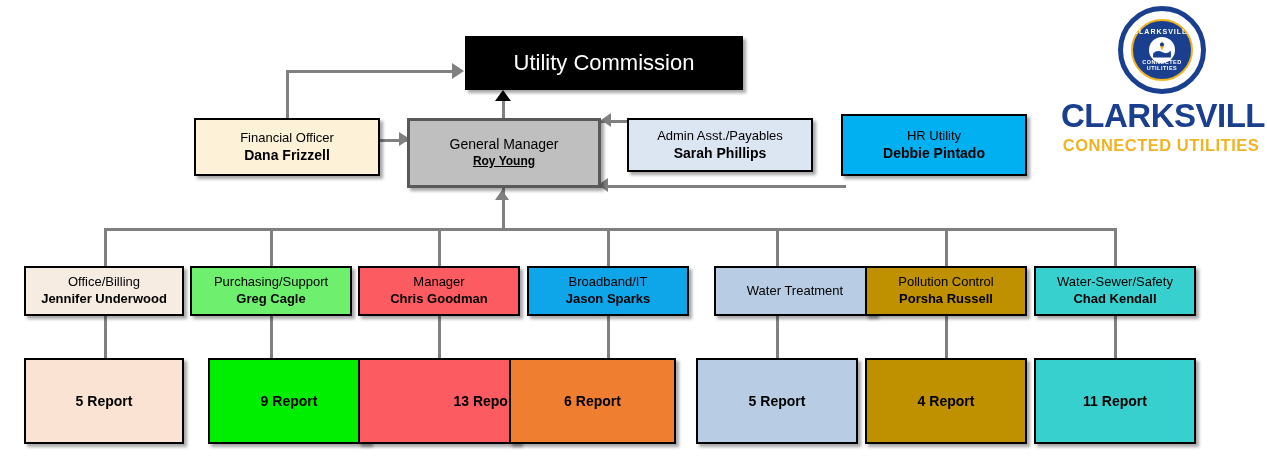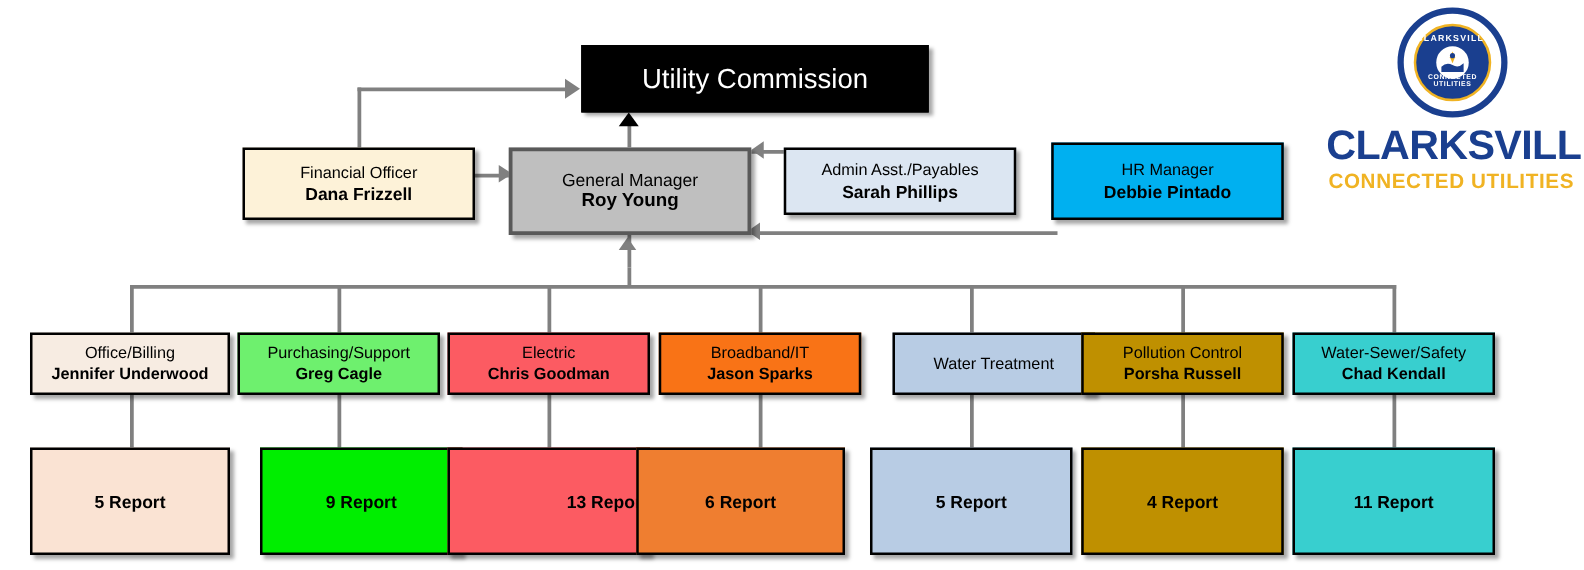--- a/index.html
+++ b/index.html
@@ -36,21 +36,21 @@
 
   #financial{
     left:194px;top:118px;width:186px;height:58px;
     background:#fdf2d8;border:2px solid #000;
   }
   #gm{
     left:407px;top:118px;width:194px;height:70px;
     background:#bfbfbf;border:3px solid #595959;
   }
   #gm .title{font-size:14px;text-align:center;}
-  #gm .name{font-size:15px;}
+  #gm .name{font-size:12px;text-decoration:underline;}
   #admin{
     left:627px;top:118px;width:186px;height:54px;
     background:#dce6f2;border:2px solid #000;
   }
   #hr{
     left:841px;top:114px;width:186px;height:62px;
     background:#00b0f0;border:2px solid #000;
   }
 
   
@@ -189,47 +189,47 @@
     <div class="title">General Manager</div>
     <div class="name">Roy Young</div>
   </div>
 
   <div class="box" id="admin">
     <div class="title">Admin Asst./Payables</div>
     <div class="name">Sarah Phillips</div>
   </div>
 
   <div class="box" id="hr">
-    <div class="title">HR Manager</div>
+    <div class="title">HR Utility</div>
     <div class="name">Debbie Pintado</div>
   </div>
 
   <div id="dept-layer">
       <div class="box dept" style="left: 24px; width: 160px; background: rgb(247, 236, 226);">
         <div class="title">Office/Billing</div>
         <div class="name">Jennifer Underwood</div>
       </div>
       <div class="box report" style="left: 24px; width: 160px; background: rgb(250, 227, 211);">
         <div class="name">5 Report</div>
       </div>
       <div class="box dept" style="left: 190px; width: 162px; background: rgb(110, 240, 110);">
         <div class="title">Purchasing/Support</div>
         <div class="name">Greg Cagle</div>
       </div>
       <div class="box report" style="left: 208px; width: 162px; background: rgb(0, 238, 0);">
         <div class="name">9 Report</div>
       </div>
       <div class="box dept" style="left: 358px; width: 162px; background: rgb(252, 91, 98);">
-        <div class="title">Electric</div>
+        <div class="title">Manager</div>
         <div class="name">Chris Goodman</div>
       </div>
       <div class="box report" style="left: 358px; width: 162px; background: rgb(252, 91, 98); align-items: flex-end;">
         <div class="name">13 Report</div>
       </div>
-      <div class="box dept" style="left: 527px; width: 162px; background: #f97316;">
+      <div class="box dept" style="left: 527px; width: 162px; background: #0ea5e9;">
         <div class="title">Broadband/IT</div>
         <div class="name">Jason Sparks</div>
       </div>
       <div class="box report" style="left: 509px; width: 167px; background: rgb(239, 126, 48);">
         <div class="name">6 Report</div>
       </div>
       <div class="box dept" style="left: 696px; width: 162px; background: rgb(184, 204, 228); margin-left: 18px;">
         <div class="title">Water Treatment</div>
       </div>
       <div class="box report" style="left: 696px; width: 162px; background: rgb(184, 204, 228);">

